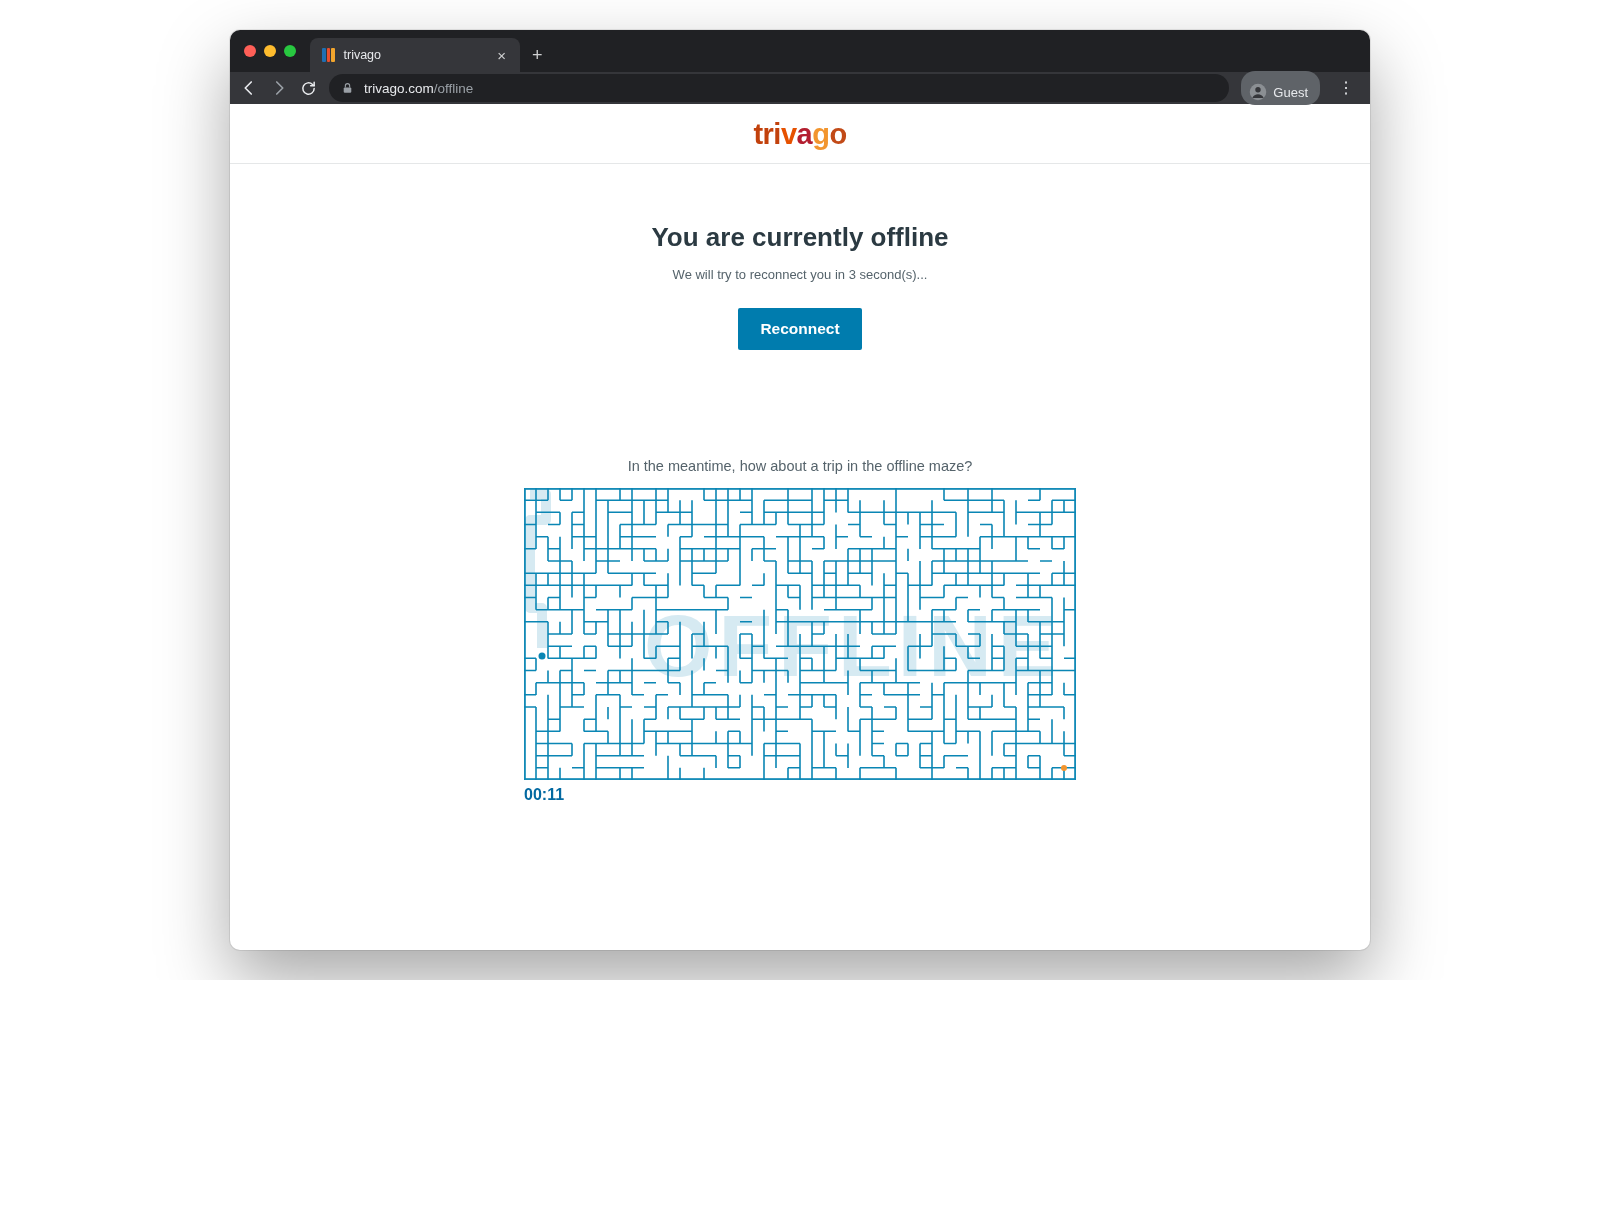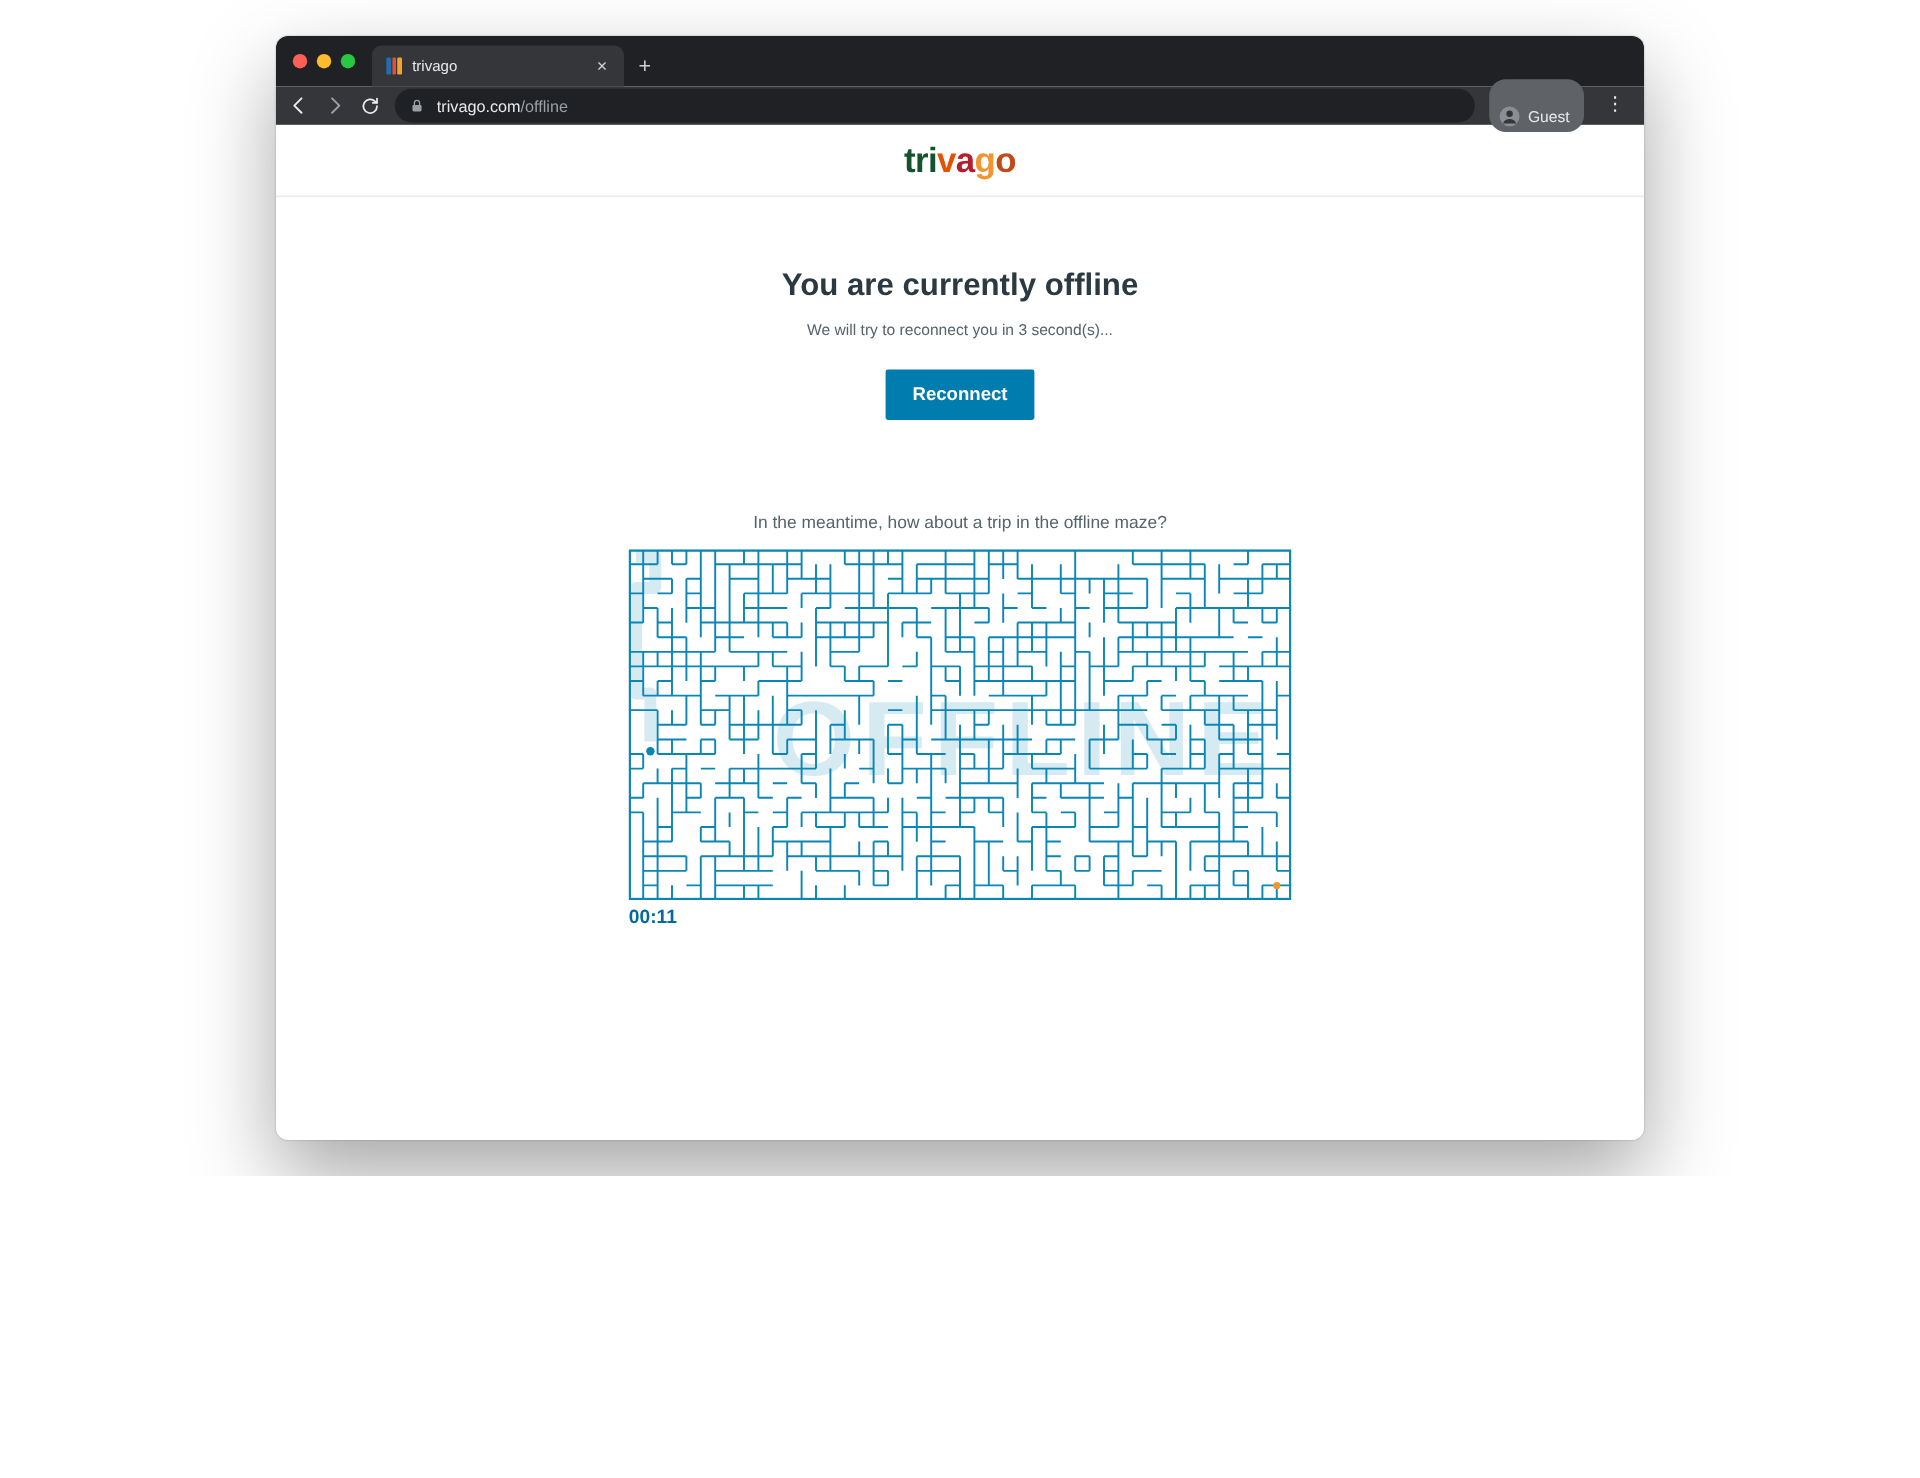--- a/index.html
+++ b/index.html
@@ -19,34 +19,34 @@
 .tab .favbar{width:3.5px;height:14px;margin-right:1px;border-radius:1px}
 .tab .close{ margin-left:auto; color:#cfd0d1; font-size:15px; line-height:1;}
 .newtab { color:#cfd0d1; font-size:18px; padding:0 12px; height:34px; display:flex;align-items:center;}
 
 .toolbar { height:32px; background:#35363a; display:flex; align-items:center; padding:0 10px; gap:12px;}
 .nav-icn { color:#9aa0a6; display:inline-flex; }
 .nav-icn.active{color:#e8eaed}
 .omnibox { flex:1; height:28px; background:#202124; border-radius:14px; display:flex; align-items:center; color:#9aa0a6; font-size:13.5px; padding:0 12px; gap:10px;}
 .omnibox .secure{color:#9aa0a6; display:inline-flex}
 .omnibox .domain{color:#e8eaed}
-.guest { display:flex; align-items:center; gap:6px; color:#e8eaed; font-size:13px; background:#5f6368; padding:22px 12px 4px 8px; border-radius:14px;}
+.guest { display:flex; align-items:center; gap:6px; color:#e8eaed; font-size:13px; background:#5f6368; padding:12px 12px 4px 8px; border-radius:14px;}
 .kebab{ color:#e8eaed; padding:0 6px; font-size:16px; letter-spacing:0; line-height:1;}
 
 .page { height: calc(100% - 80px); overflow:auto;}
 .brandbar { display:flex; justify-content:center; padding:14px 0 12px; border-bottom:1px solid #e5e7e8;}
 .logo { font-weight:700; font-size:29px; letter-spacing:-0.5px;}
-.logo .t{color:#14532d}
+.logo .t{color:#c2410c}
 .logo .v{color:#e65100}.logo .a{color:#b31e2f}.logo .g{color:#f2952e}.logo .o{color:#c24a17}
 
 .content { display:flex; flex-direction:column; align-items:center; padding-top:58px; color:#37454d;}
 h1 { font-size:26px; font-weight:700; color:#2b3a42; margin-bottom:14px;}
 .sub { font-size:13px; color:#55636b; margin-bottom:26px;}
 .btn { background:#007cae; color:#fff; border:none; font-size:15.5px; font-weight:600; padding:12px 22px; border-radius:2px; cursor:pointer;}
-.meantime { margin-top:78px; font-size:14.5px; color:#55636b; margin-bottom:14px;}
+.meantime { margin-top:108px; font-size:14.5px; color:#55636b; margin-bottom:14px;}
 
 .mazewrap{ width:552px;}
 .maze { width:552px; height:292px; display:block; }
 .maze rect.bg{fill:#fff;}
 .maze .wall{stroke:#0a86b4; stroke-width:1.6; fill:none;}
 .maze .trail{stroke:#d6eaf2; stroke-width:10; fill:none; stroke-linejoin:round;}
 .maze .player{fill:#0a86b4;}
 .maze .goal{fill:#f2952e;}
 .maze .offtext{fill:#d6eaf2; font-weight:700; font-family:Arial,sans-serif; font-size:88px; letter-spacing:6px;}
 .timer { text-align:left; color:#0369a1; font-weight:700; font-size:16px; margin-top:6px;}

